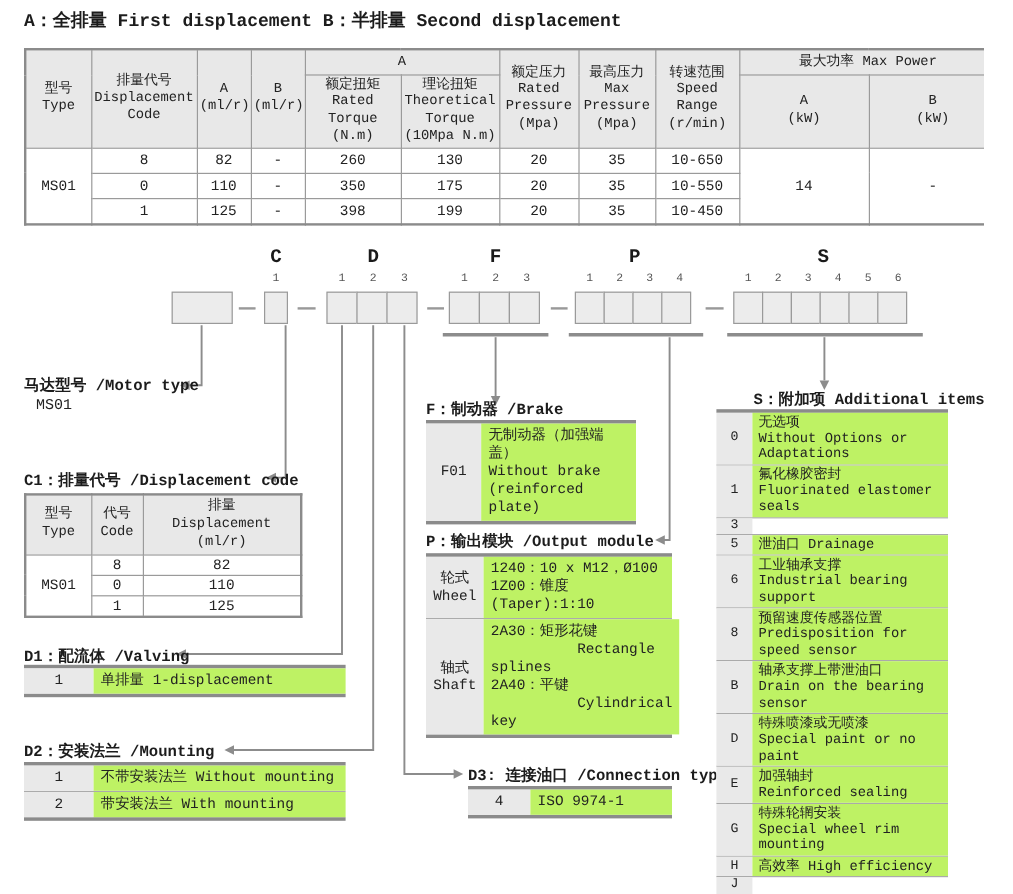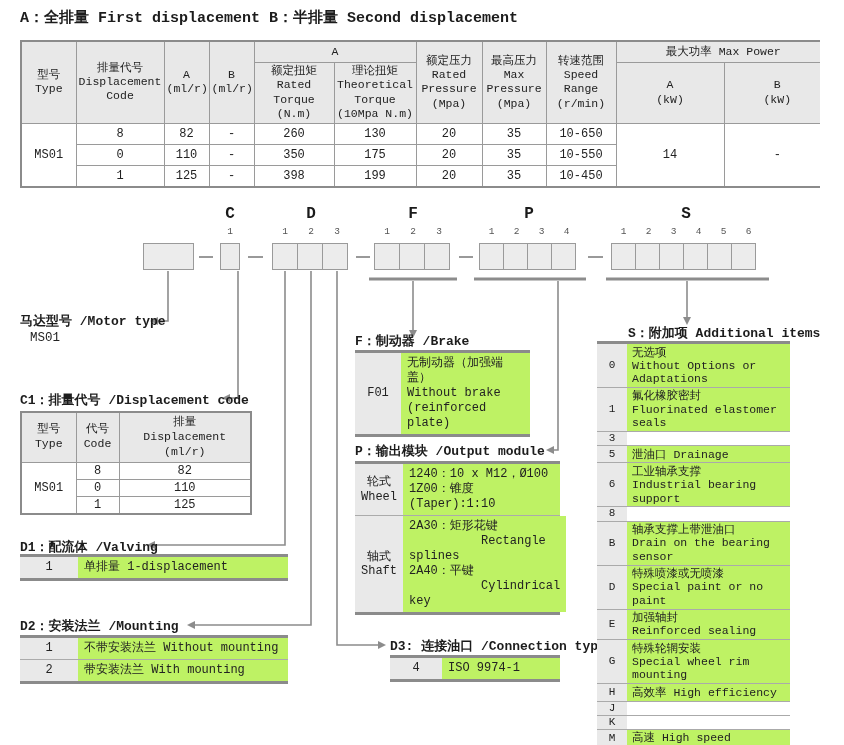--- a/index.html
+++ b/index.html
@@ -359,20 +359,22 @@
         <div class="code" style="width:30px;">5</div>
         <div class="desc">泄油口  Drainage</div>
       </div>
     <div class="srow">
         <div class="code" style="width:30px;">6</div>
         <div class="desc">工业轴承支撑
 Industrial bearing support</div>
       </div>
     <div class="srow">
         <div class="code" style="width:30px;">8</div>
+        <div class="desc">预留速度传感器位置
+Predisposition for speed sensor</div>
       </div>
     <div class="srow">
         <div class="code" style="width:30px;">B</div>
         <div class="desc">轴承支撑上带泄油口
 Drain on the bearing sensor</div>
       </div>
     <div class="srow">
         <div class="code" style="width:30px;">D</div>
         <div class="desc">特殊喷漆或无喷漆
 Special paint or no paint</div>

